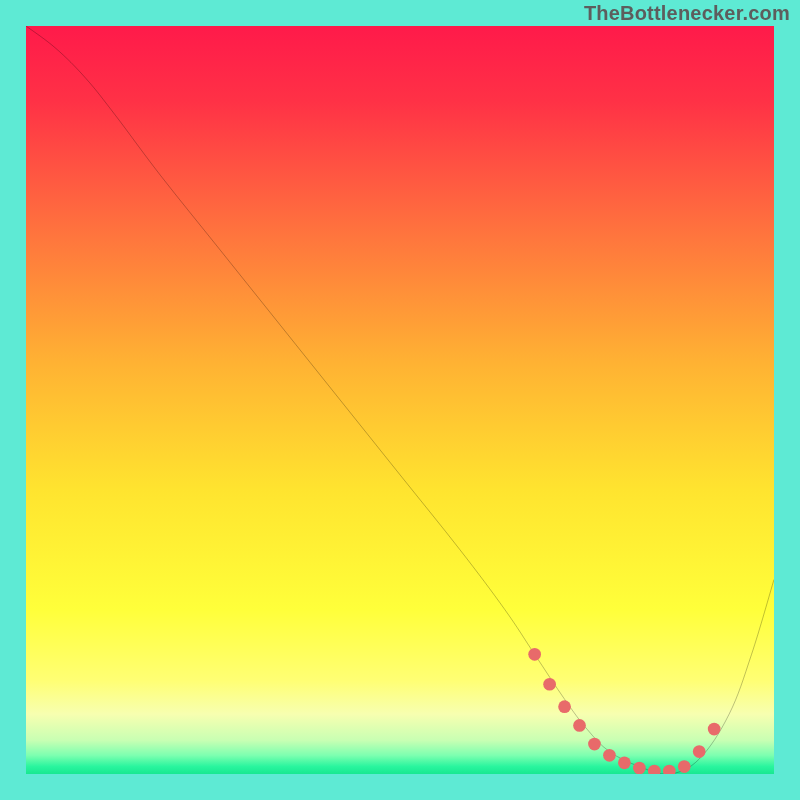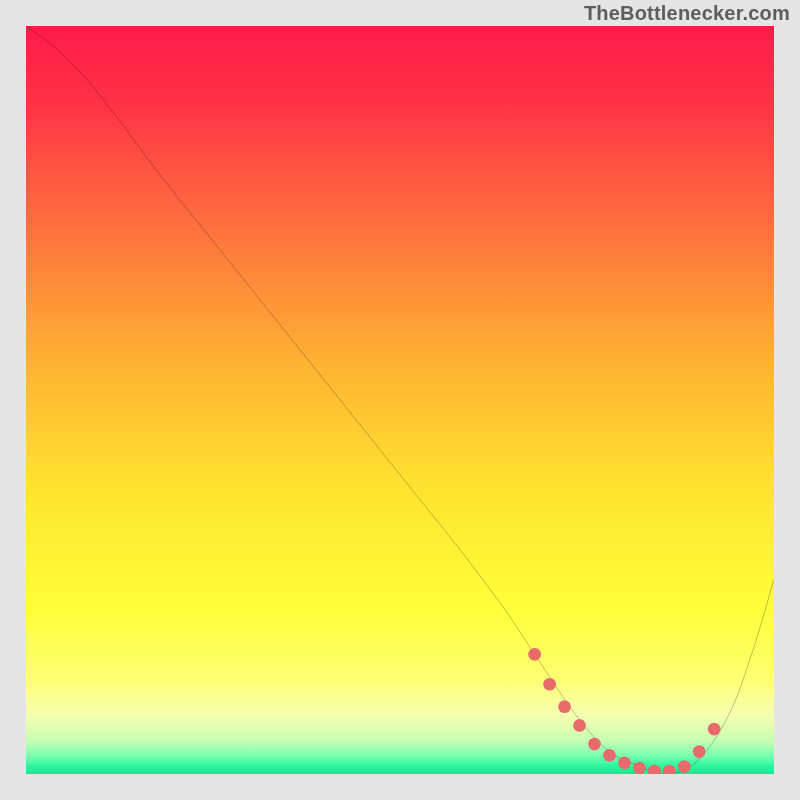--- a/index.html
+++ b/index.html
@@ -8,21 +8,21 @@
     width: 800px;
     height: 800px;
     background: #000;
     overflow: hidden;
     font-family: Arial, Helvetica, sans-serif;
   }
   .frame {
     position: relative;
     width: 800px;
     height: 800px;
-    background: #e5e5e5;
+    background: #5eead4;
     text-align: center;
   }
   .watermark {
     position: absolute;
     top: 2px;
     right: 10px;
     color: #5d5d5d;
     font-size: 20px;
     font-weight: 600;
     letter-spacing: 0.2px;

